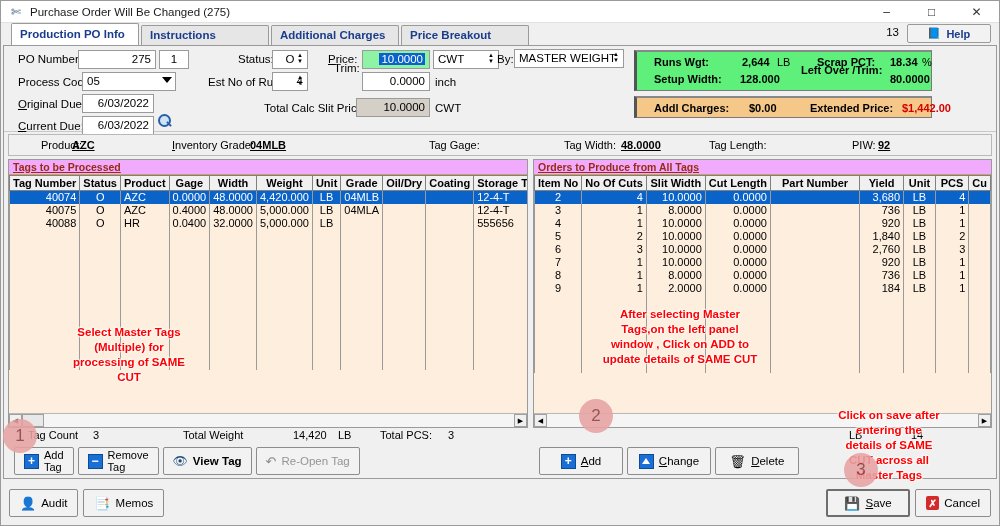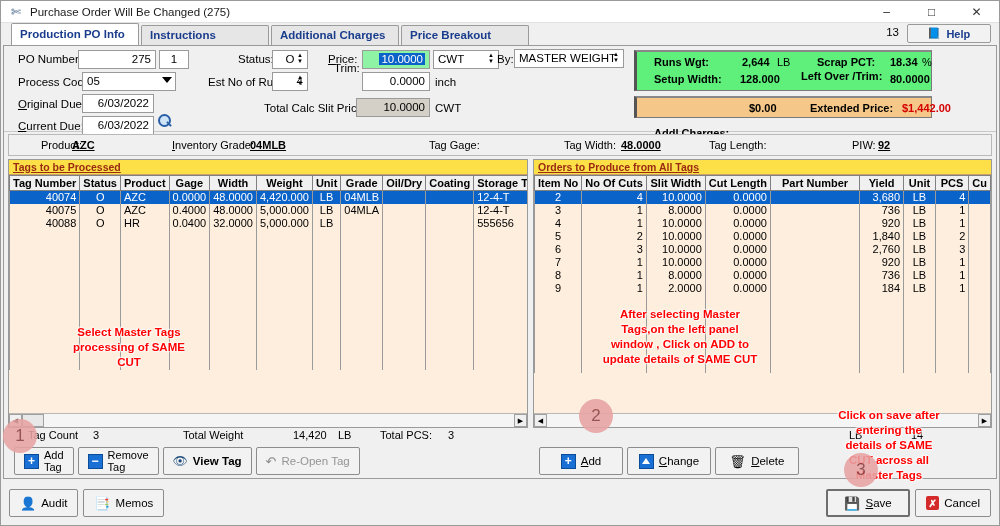--- a/index.html
+++ b/index.html
@@ -158,21 +158,21 @@
 
   
   .gridsrow { flex:1; display:flex; padding:3px 4px 0 4px; gap:5px; min-height:0; }
   .gridbox {
     border:1px solid #9a9a9a; background:#fdeedd;
     display:flex; flex-direction:column; min-height:0;
   }
   .gridbox.left { width:520px; }
   .gridbox.right { flex:1; }
   .gridtitle {
-    background:#fde047; height:15px; line-height:14px;
+    background:#f0abfc; height:15px; line-height:14px;
     font-size:10.5px; font-weight:bold; color:#9a2a12;
     text-decoration:underline; padding-left:4px;
     border-bottom:1px solid #c9a06a;
   }
   .gridscroller { flex:1; position:relative; overflow:hidden; background:#fdeedd; }
   table.grid { border-collapse:collapse; font-size:11px; width:100%; }
   table.grid th {
     background:#f0f0f0; border:1px solid #808080;
     font-weight:bold; font-size:11px; height:15px; padding:0 3px;
     white-space:nowrap; text-align:center;
@@ -357,27 +357,27 @@
       
       <div class="box-green" style="left:630px; top:4px; width:298px; height:41px;">
         <div class="sbrow" style="left:17px; top:4px;">Runs Wgt:</div>
         <div class="sbrow" style="left:105px; top:4px;">2,644</div>
         <div class="sbrow" style="left:140px; top:4px; font-weight:normal;">LB</div>
         <div class="sbrow" style="left:180px; top:4px;">Scrap PCT:</div>
         <div class="sbrow" style="left:253px; top:4px;">18.34</div>
         <div class="sbrow" style="left:285px; top:4px; font-weight:normal;">%</div>
         <div class="sbrow" style="left:17px; top:21px;">Setup Width:</div>
         <div class="sbrow" style="left:103px; top:21px;">128.000</div>
-        <div class="sbrow" style="left:164px; top:18px;">Left Over /Trim:</div>
+        <div class="sbrow" style="left:164px; top:12px;">Left Over /Trim:</div>
         <div class="sbrow" style="left:253px; top:21px;">80.0000</div>
       </div>
 
       
       <div class="box-amber" style="left:630px; top:50px; width:298px; height:22px;">
-        <div class="sbrow" style="left:17px; top:4px;margin-top:25px;">Addl Charges:</div>
+        <div class="sbrow" style="left:17px; top:4px;">Addl Charges:</div>
         <div class="sbrow" style="left:112px; top:4px;">$0.00</div>
         <div class="sbrow" style="left:173px; top:4px;">Extended Price:</div>
         <div class="sbrow" style="left:265px; top:4px; color:#d40000;">$1,442.00</div>
       </div>
     </div>
 
     <div class="prodstrip">
       <div class="it" style="left:32px;">Product:</div>
       <div class="it vv" style="left:63px;">AZC</div>
       <div class="it" style="left:163px;"><u>I</u>nventory Grade:</div>
@@ -462,20 +462,21 @@
                   <td></td>
                   <td></td>
                   <td></td>
                   <td></td>
               </tr>
             </tbody>
           </table>
 
           <div class="anno" style="left:20px; top:150px; width:200px;">
             <div>Select Master Tags</div>
+            <div>(Multiple) for</div>
             <div>processing of SAME</div>
             <div>CUT</div>
           </div>
         </div>
         <div class="hscroll">
           <div class="arr">◀</div>
           <div class="thumb"></div>
           <div class="track"></div>
           <div class="arr">▶</div>
         </div>

